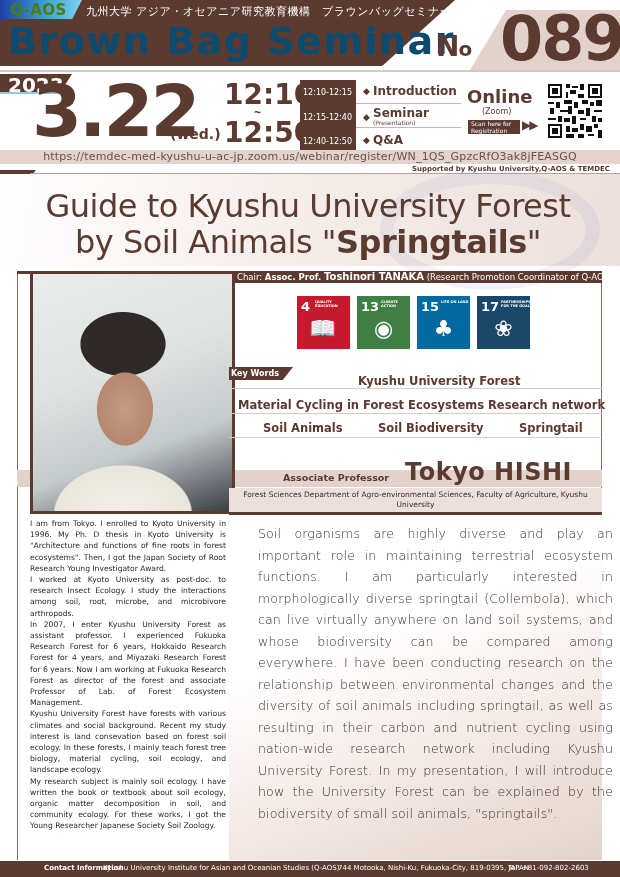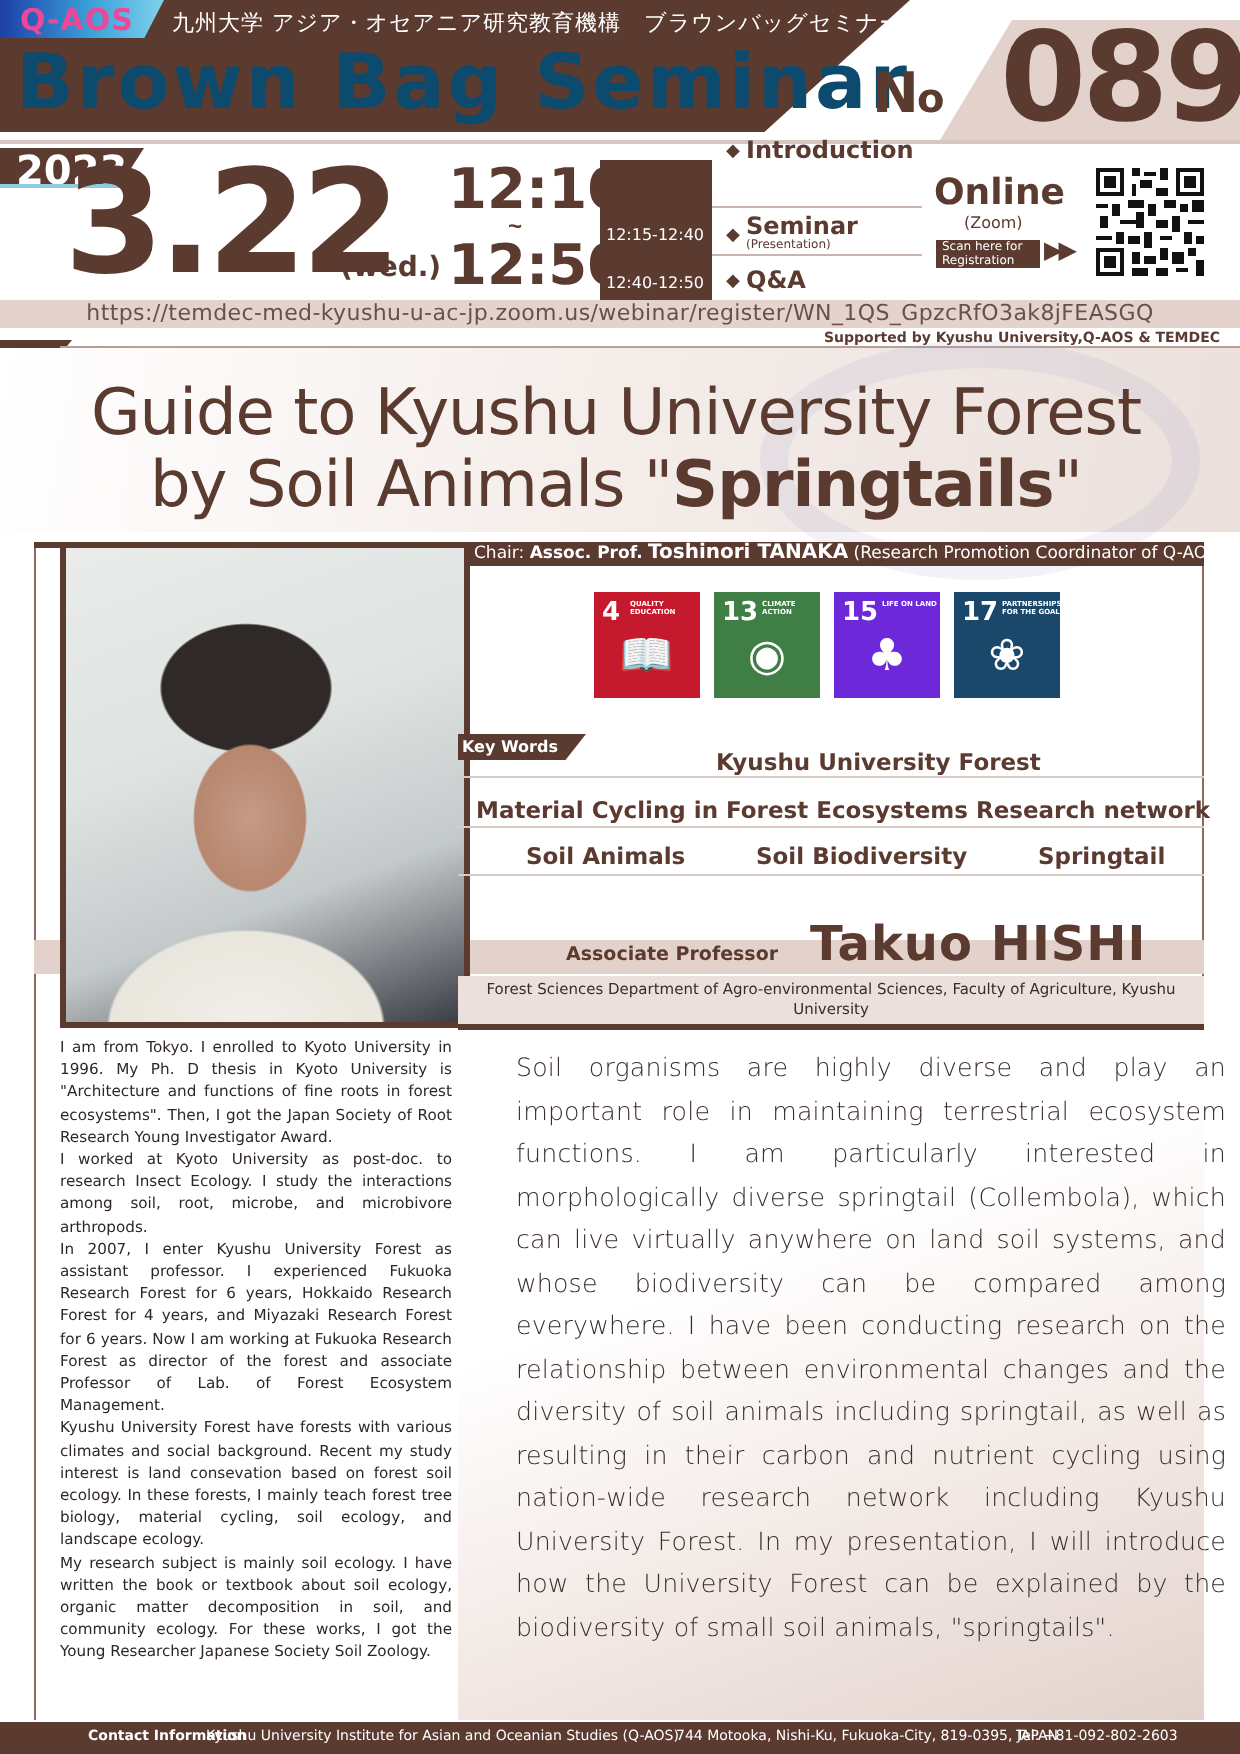--- a/index.html
+++ b/index.html
@@ -12,21 +12,21 @@
     background: #5b3a30;
     clip-path: polygon(0 0, 100% 0, 84% 100%, 0 100%);
   }
   .hdr-tag {
     position: absolute; left: 0; top: 0; width: 82px; height: 19px;
     background: linear-gradient(90deg, #1e3fa8 0%, #3aa0d8 55%, #7fd2ec 100%);
     clip-path: polygon(0 0, 100% 0, 88% 100%, 0 100%);
   }
   .hdr-tag-text {
     position: absolute; left: 10px; top: 1px; font-size: 15px; font-weight: bold;
-    color: #ec4899; letter-spacing: 0.5px; font-family: "DejaVu Sans", sans-serif;
+    color: #4d7c0f; letter-spacing: 0.5px; font-family: "DejaVu Sans", sans-serif;
   }
   .hdr-jp {
     position: absolute; left: 86px; top: 4px; font-size: 11px; color: #ffffff;
     letter-spacing: 0.5px; font-family: "DejaVu Sans", sans-serif;
   }
   .hdr-title {
     position: absolute; left: 8px; top: 18px; font-size: 38px; font-weight: bold;
     color: #0c4a6e; letter-spacing: 1.5px; font-family: "DejaVu Sans", sans-serif; line-height: 46px;
   }
   .hdr-no-bg {
@@ -239,21 +239,21 @@
 <div class="year-box"></div>
 <span class="year-text">2023</span>
 <div class="year-under"></div>
 <div class="date-big">3.22</div>
 <span class="date-dow">(wed.)</span>
 <span class="time-start">12:10</span>
 <span class="time-tilde">~</span>
 <span class="time-end">12:50</span>
 
 <div class="sched-dark"></div>
-<div class="sched-row" style="top:66px">
+<div class="sched-row" style="top:82px">
   <span class="sched-time">12:10-12:15</span>
   <span class="sched-bullet">◆</span>
   <span class="sched-label">Introduction</span>
 </div>
 <div class="sched-line" style="top:103px"></div>
 <div class="sched-row" style="top:104px">
   <span class="sched-time" style="top:9px">12:15-12:40</span>
   <span class="sched-bullet" style="top:8px">◆</span>
   <span class="sched-label">Seminar</span>
   <span class="sched-sub">(Presentation)</span>
@@ -343,21 +343,21 @@
 <div class="sdg" style="left:297px;background:#c5192d">
   <span class="sdg-num">4</span>
   <span class="sdg-lbl">QUALITY EDUCATION</span>
   <span class="sdg-ico">📖</span>
 </div>
 <div class="sdg" style="left:357px;background:#3f7e44">
   <span class="sdg-num">13</span>
   <span class="sdg-lbl" style="left:24px">CLIMATE ACTION</span>
   <span class="sdg-ico">◉</span>
 </div>
-<div class="sdg" style="left:417px;background:#6d28d9">
+<div class="sdg" style="left:417px;background:#0369a1">
   <span class="sdg-num">15</span>
   <span class="sdg-lbl" style="left:24px">LIFE ON LAND</span>
   <span class="sdg-ico">♣</span>
 </div>
 <div class="sdg" style="left:477px;background:#19486a">
   <span class="sdg-num">17</span>
   <span class="sdg-lbl" style="left:24px">PARTNERSHIPS FOR THE GOALS</span>
   <span class="sdg-ico">❀</span>
 </div>
 
@@ -367,21 +367,21 @@
 <div class="kw-line" style="top:413px"></div>
 <div class="kw-line" style="top:437px"></div>
 <span class="kw" style="left:358px;top:374px">Kyushu University Forest</span>
 <span class="kw" style="left:238px;top:398px">Material Cycling in Forest Ecosystems</span>
 <span class="kw" style="left:488px;top:398px">Research network</span>
 <span class="kw" style="left:263px;top:421px">Soil Animals</span>
 <span class="kw" style="left:378px;top:421px">Soil Biodiversity</span>
 <span class="kw" style="left:519px;top:421px">Springtail</span>
 
 <span class="name-role">Associate Professor</span>
-<span class="name-main">Takuo HISHI</span>
+<span class="name-main">Tokyo HISHI</span>
 <div class="affil-band"></div>
 <div class="affil">Forest Sciences Department of Agro-environmental Sciences, Faculty of Agriculture, Kyushu University</div>
 <div class="affil-rule"></div>
 
 <div class="bio" style="white-space:pre-line">I am from Tokyo. I enrolled to Kyoto University in 1996. My Ph. D thesis in Kyoto University is "Architecture and functions of fine roots in forest ecosystems". Then, I got the Japan Society of Root Research Young Investigator Award.
  I worked at Kyoto University as post-doc. to research Insect Ecology. I study the interactions among soil, root, microbe, and microbivore arthropods.
 In 2007, I enter Kyushu University Forest as assistant professor. I experienced Fukuoka Research Forest for 6 years, Hokkaido Research Forest for 4 years, and Miyazaki Research Forest for 6 years. Now I am working at Fukuoka Research Forest as director of the forest and associate Professor of Lab. of Forest Ecosystem Management.
 Kyushu University Forest have forests with various climates and social background. Recent my study interest is land consevation based on forest soil ecology. In these forests, I mainly teach forest tree biology, material cycling, soil ecology, and landscape ecology.
 My research subject is mainly soil ecology. I have written the book or textbook about soil ecology, organic matter decomposition in soil, and community ecology. For these works, I got the Young Researcher Japanese Society Soil Zoology.</div>
 <div class="abstract-bg"></div>

